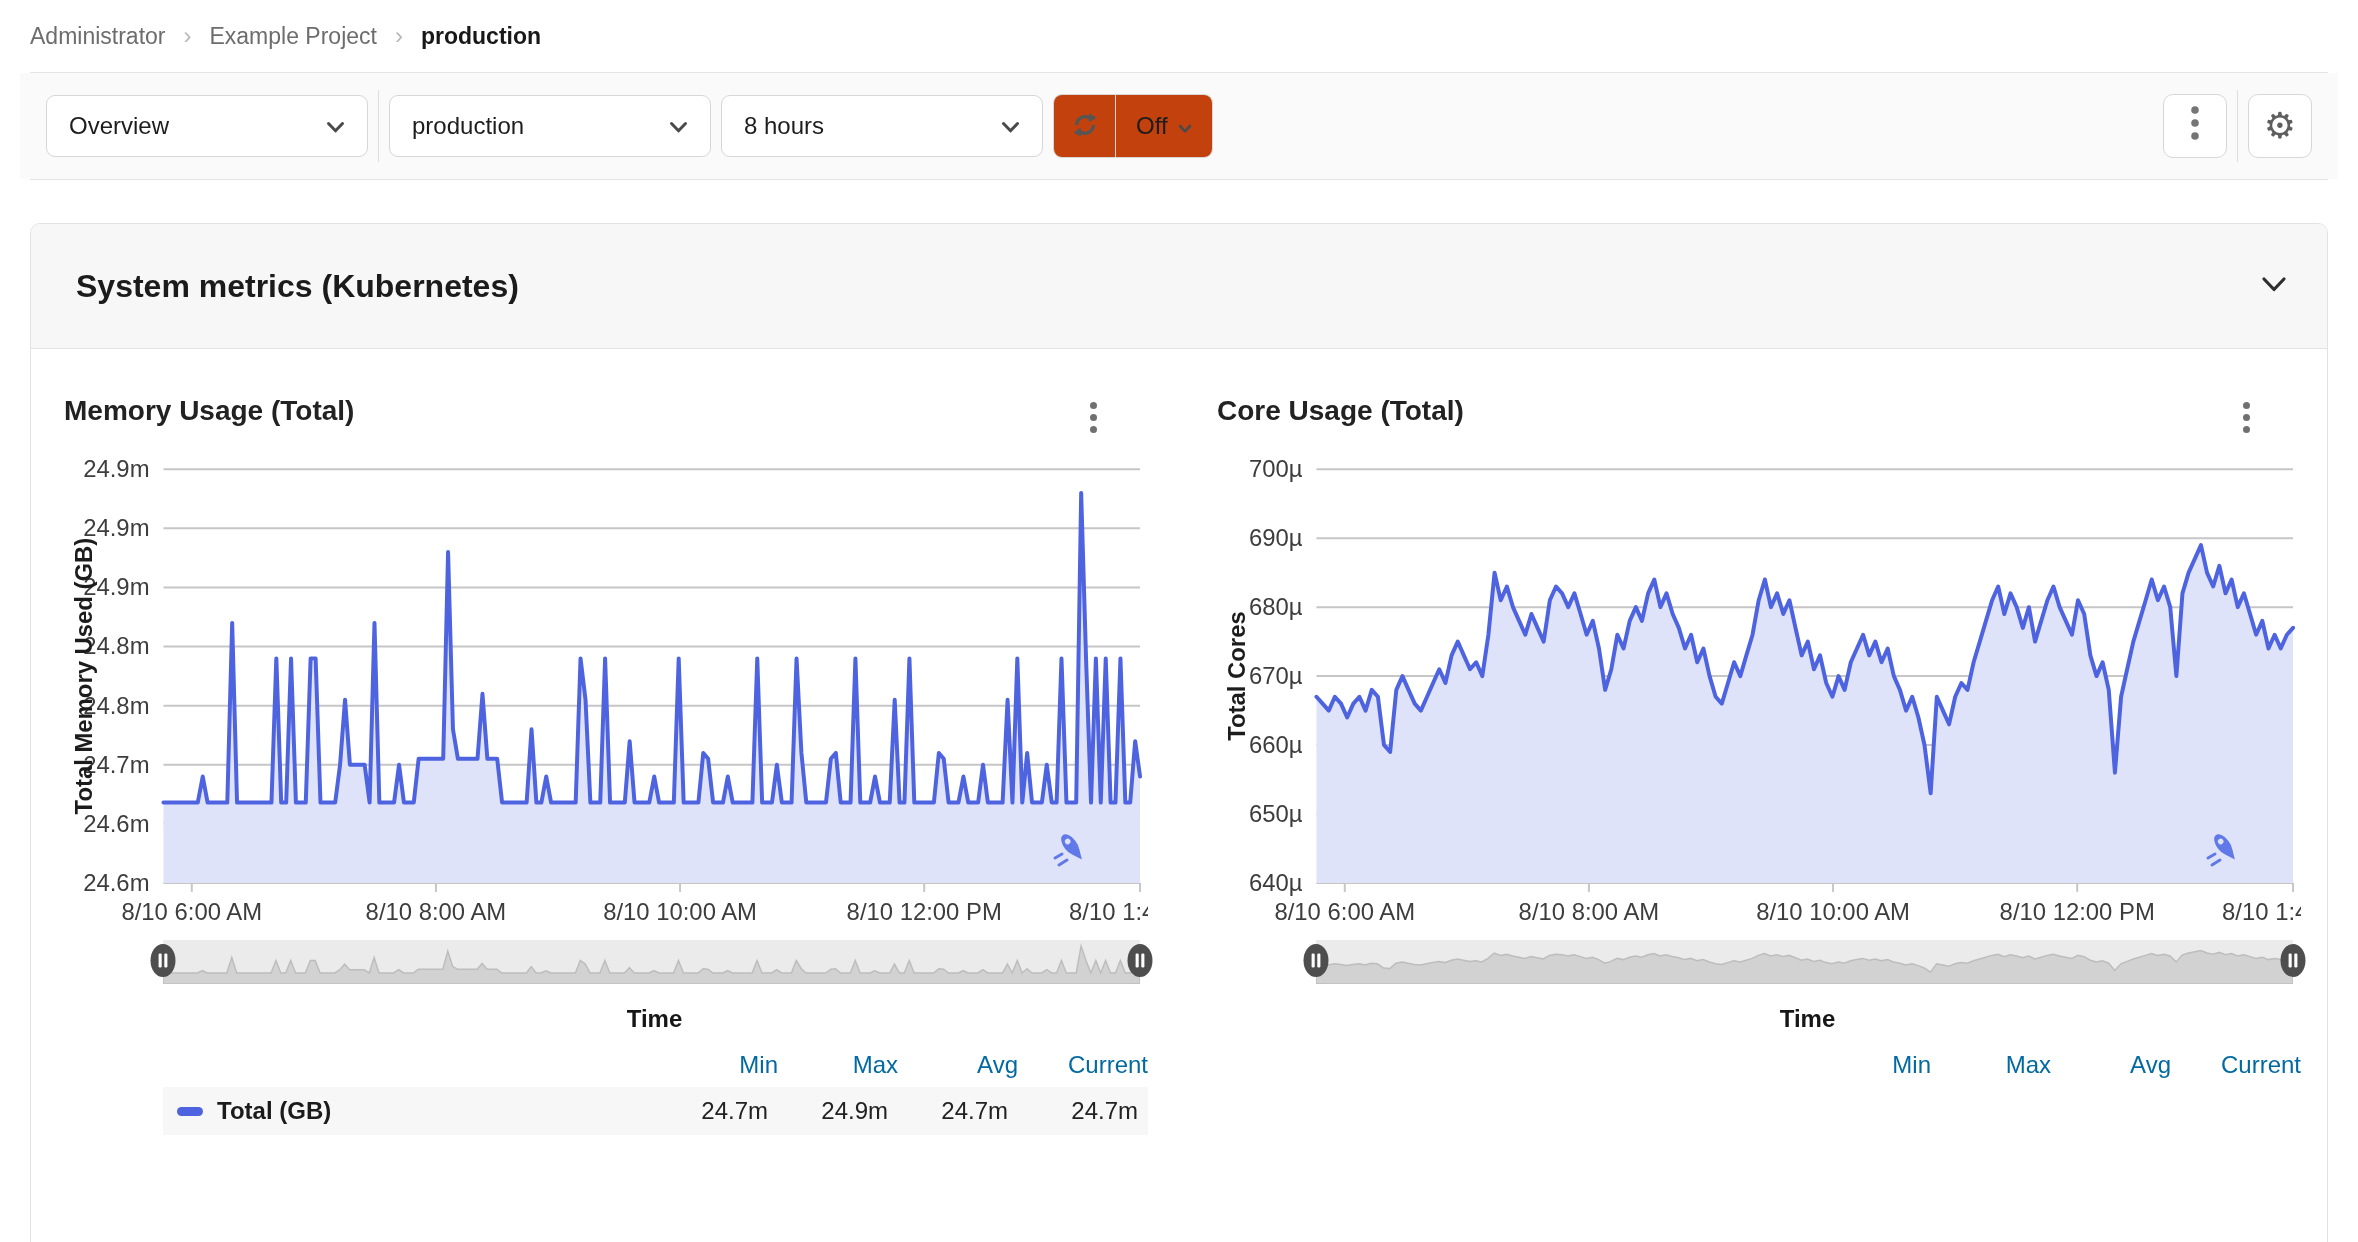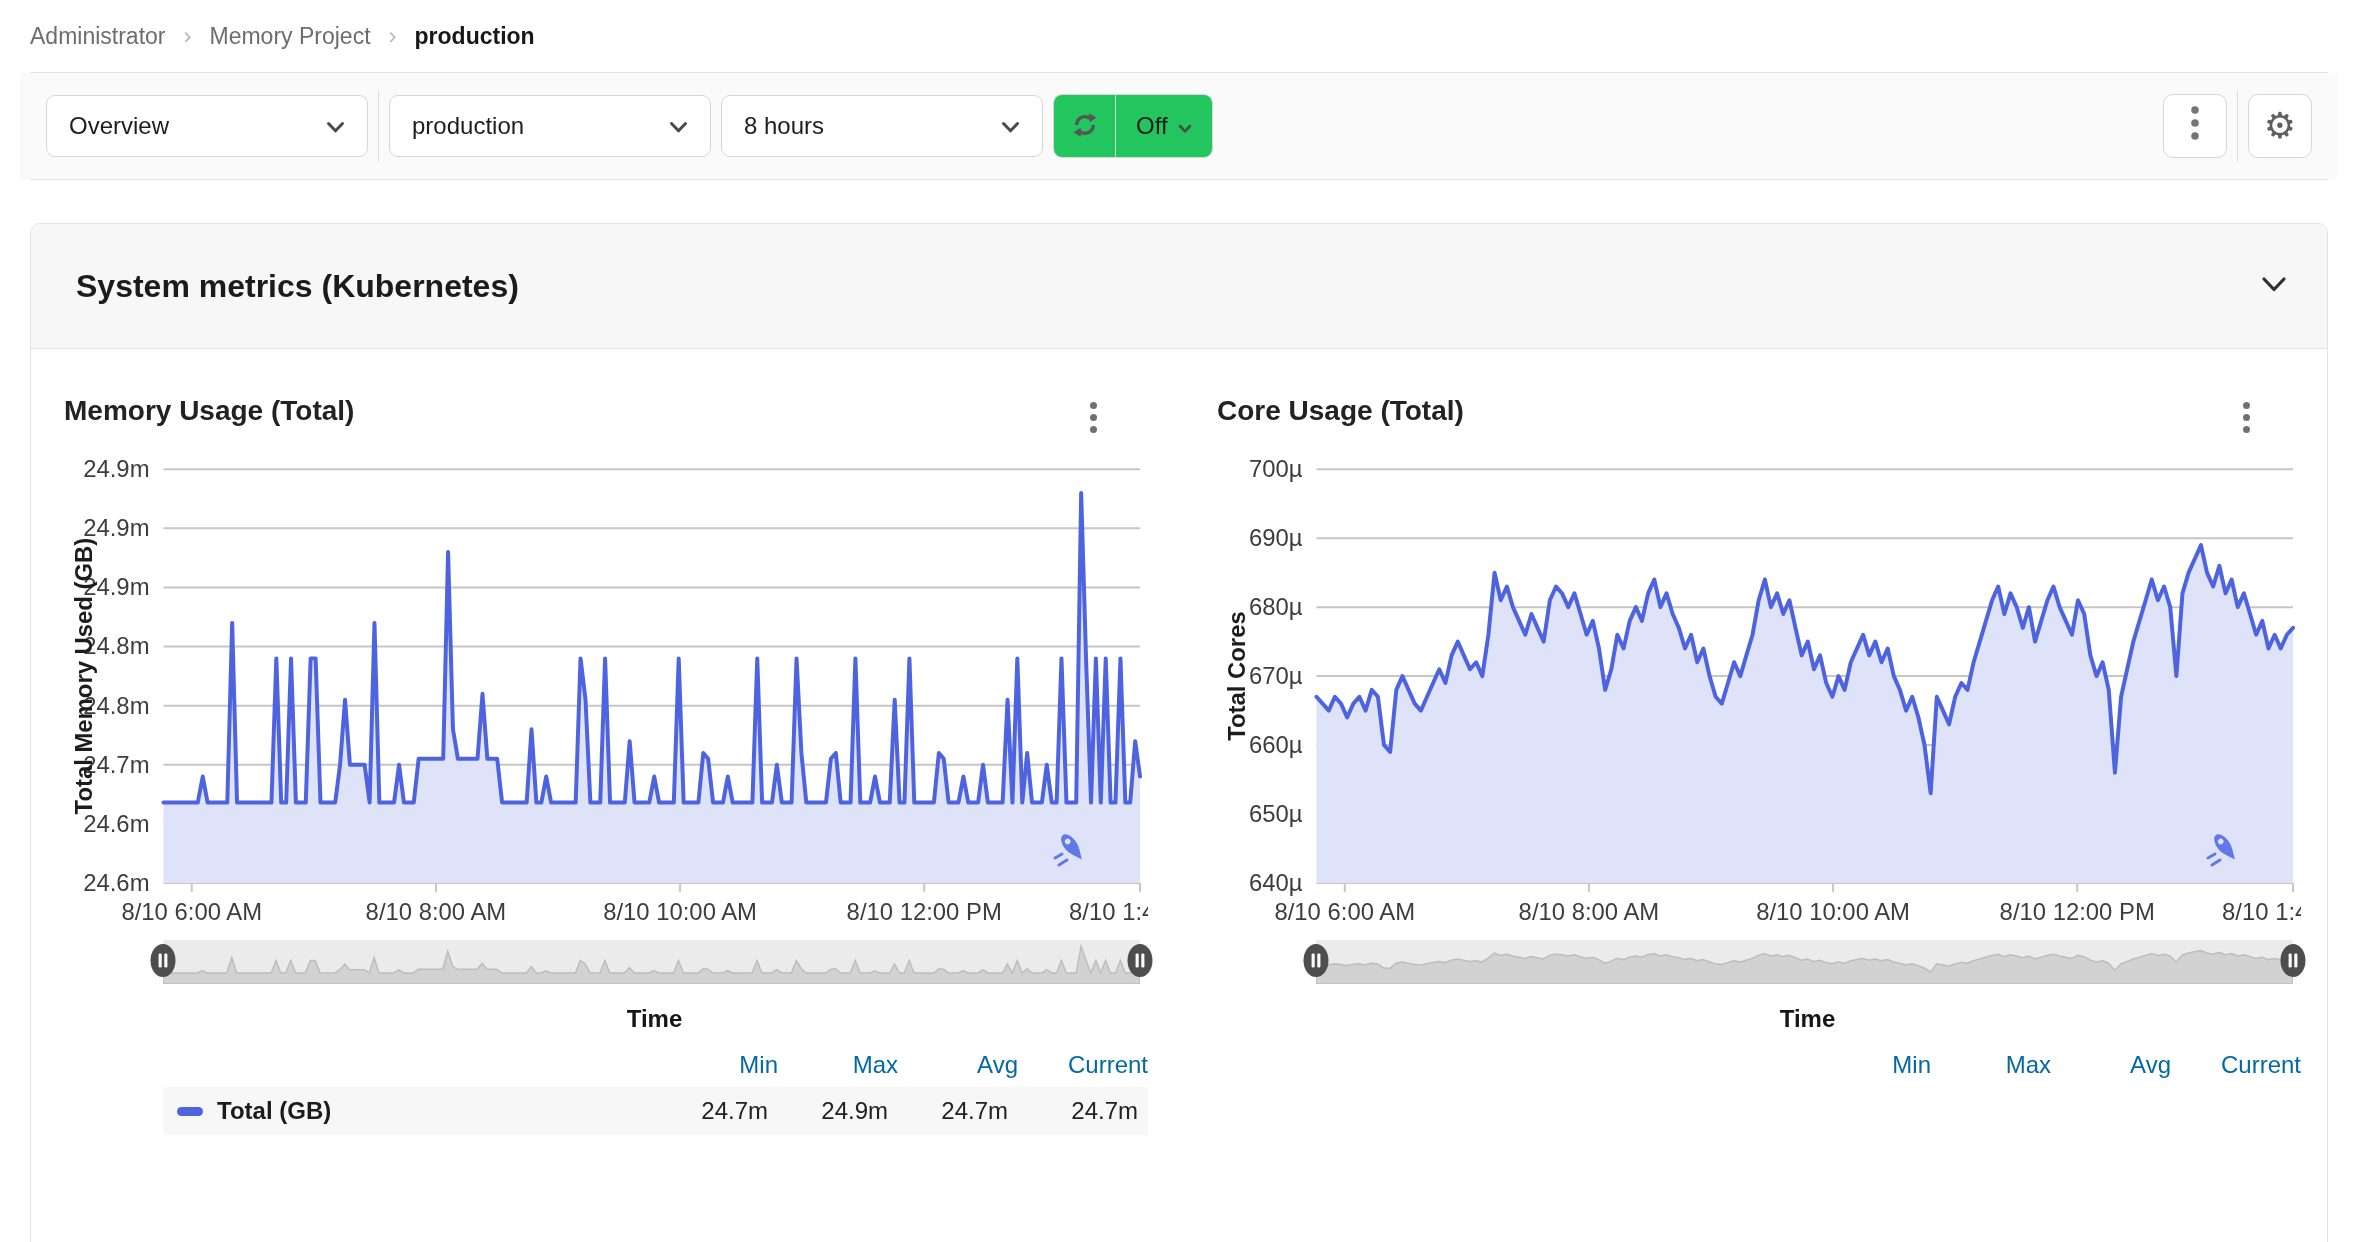--- a/index.html
+++ b/index.html
@@ -8,21 +8,21 @@
   .crumb{color:#6d6d6d;}
   .crumb.current{color:#181818;font-weight:700;}
   .crumb-sep{color:#b8b8b8;font-size:24px;}
   .hdiv{height:1px;background:#e4e4e4;margin:0 30px;}
   .toolbar{margin:0 20px;background:#fafafa;display:flex;align-items:center;padding:17px 26px;gap:10px;}
   .btn{background:#fff;border:1px solid #d7d7d7;border-radius:9px;height:62px;display:flex;
     align-items:center;font-size:24px;color:#1d1d1d;cursor:pointer;box-sizing:border-box;}
   .select-btn{width:322px;justify-content:space-between;padding:0 22px;}
   .vdiv{width:1px;height:72px;background:#dedede;}
   .split{display:flex;height:62px;border:1px solid #d7d7d7;border-radius:9px;background:#fff;overflow:hidden;}
-  .split .seg{display:flex;align-items:center;justify-content:center;height:100%;cursor:pointer;background:#22c55e;border:none;}
+  .split .seg{display:flex;align-items:center;justify-content:center;height:100%;cursor:pointer;background:#c2410c;border:none;}
   .seg.refresh{width:62px;border-right:1px solid #d7d7d7;}
   .seg.interval{padding:0 20px;gap:10px;font-size:24px;color:#1d1d1d;}
   .spacer{flex:1;}
   .icon-btn{width:64px;height:64px;justify-content:center;border-radius:10px;}
   .gear-glyph{font-size:36px;color:#5f5f5f;line-height:1;}
   .card{margin:43px 30px 0 30px;border:1px solid #e2e2e2;border-radius:10px;height:1400px;box-sizing:border-box;}
   .card-header{background:#f7f7f8;border-bottom:1px solid #e3e3e3;border-radius:10px 10px 0 0;
     padding:0 40px 0 33px;height:124px;display:flex;align-items:center;justify-content:space-between;cursor:pointer;}
   .card-header h2{font-size:32px;font-weight:700;margin:12px;color:#1b1b1b;}
   .card-body{background:#fff;padding:46px 33px 60px 33px;display:flex;gap:69px;border-radius:0 0 10px 10px;}
@@ -51,21 +51,21 @@
   .swatch{width:26px;height:9px;border-radius:5px;margin-right:14px;flex:0 0 auto;}
   .legend-row .series-name{font-weight:700;color:#1b1b1b;}
   .legend-row .col{font-weight:400;color:#222;}
 </style>
 </head>
 <body>
 
 <div class="breadcrumb">
   <span class="crumb">Administrator</span>
   <span class="crumb-sep">›</span>
-  <span class="crumb">Memory Project</span>
+  <span class="crumb">Example Project</span>
   <span class="crumb-sep">›</span>
   <span class="crumb current">production</span>
 </div>
 <div class="hdiv"></div>
 
 <div class="toolbar">
   <button class="btn select-btn">
     <span>Overview</span>
     <span>
       <svg width="19" height="13" viewBox="0 0 19 13">

